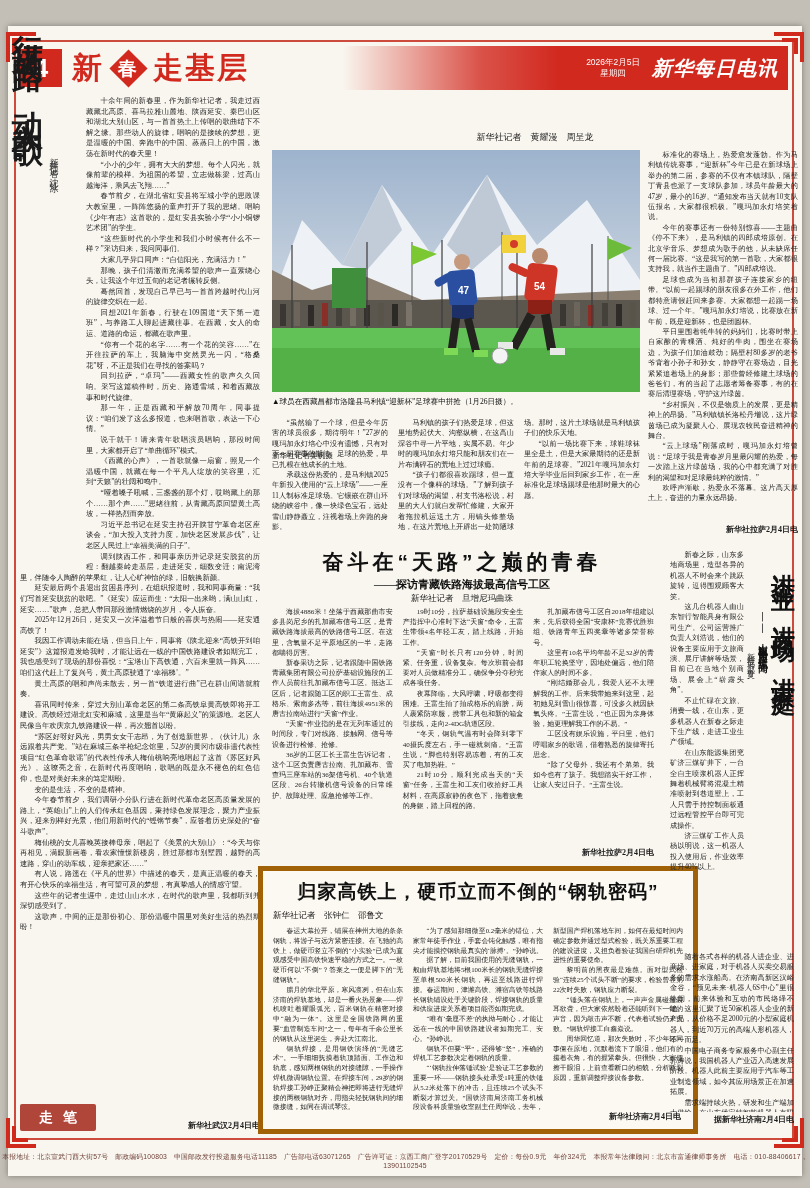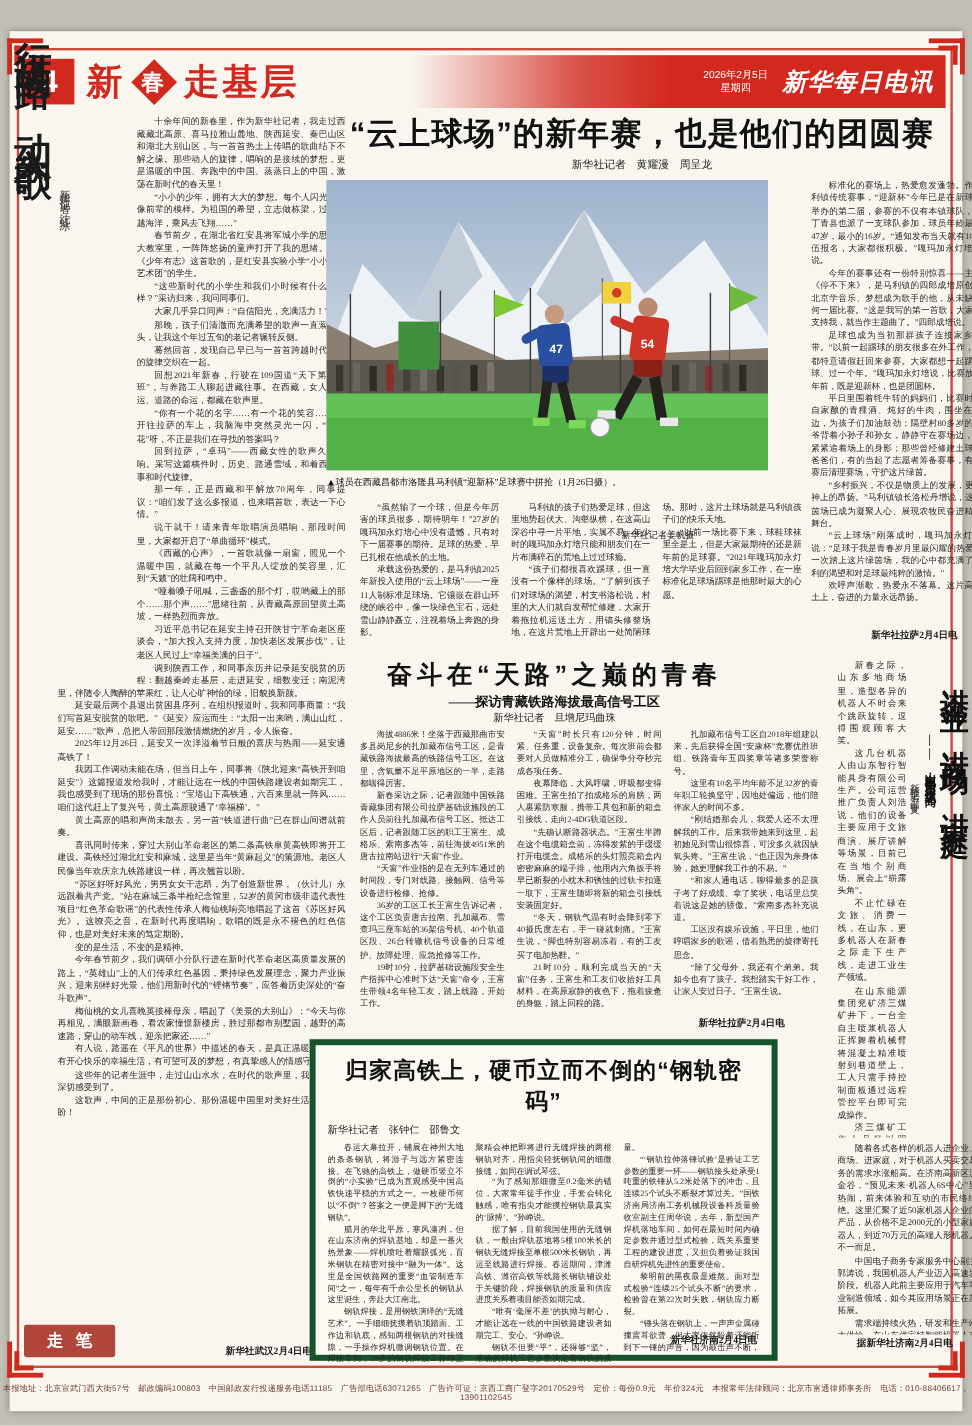--- a/index.html
+++ b/index.html
@@ -27,55 +27,55 @@
   .diamond { width:27px; height:27px; background:#d2291f; transform:rotate(45deg); display:flex;
     align-items:center; justify-content:center; margin:0 5px; }
   .diamond span { transform:rotate(-45deg); color:#fff; font-size:19px; font-weight:bold; }
   .head-right { margin-left:auto; display:flex; align-items:center; gap:12px; padding-right:10px; color:#fff; }
   .date-block { text-align:center; font-size:8.5px; line-height:11px; font-family:"Liberation Sans",sans-serif; }
   .masthead { font-size:20px; font-weight:bold; font-style:italic; letter-spacing:1px; }
 
   
   .para { margin:0; text-indent:2em; text-align:justify; }
   .dateline { font-weight:bold; text-align:right; font-size:8px; color:#1a1a1a; }
-  .bodytxt { color:#262626; overflow:hidden;margin-left:28px; }
+  .bodytxt { color:#262626; overflow:hidden; }
 
   
   .left-region { position:absolute; left:20px; top:96px; width:240px; height:1006px; font-size:7.3px; line-height:10.6px; }
   .left-spacer { float:left; width:66px; height:472px; }
   .vtitle { position:absolute; left:6px; top:10px; writing-mode:vertical-rl; font-size:31px; font-weight:bold;
     letter-spacing:9px; color:#1a1a1a; height:460px; font-family:"Liberation Serif",serif; }
   .vbyline-left { position:absolute; left:47px; top:150px; writing-mode:vertical-rl; font-size:9px; letter-spacing:3px; color:#333; }
   .zoubi { position:absolute; left:20px; top:1104px; width:76px; height:27px; background:#b0453a; color:#fff;
     font-size:14px; font-weight:bold; letter-spacing:10px; display:flex; align-items:center; justify-content:center;
     padding-left:10px; border-radius:2px; font-family:"Liberation Sans",sans-serif; }
   .left-dateline { position:absolute; left:96px; top:1120px; width:164px; }
 
   
   .main-title { position:absolute; left:272px; top:94px; width:526px; text-align:center; font-size:26px;
     font-weight:900; color:#111; letter-spacing:1px; font-family:"Liberation Sans",sans-serif; }
   .main-byline { position:absolute; left:272px; top:131px; width:526px; text-align:center; font-size:9px; color:#222; }
   .photo { position:absolute; left:272px; top:150px; width:368px; height:242px; overflow:hidden; background:#9fb2c6; }
-  .caption-row { position:absolute; left:272px; top:397px; width:368px; display:flex; justify-content:flex-start;
-    font-size:7.6px; color:#111; }
+  .caption-row { position:absolute; left:272px; top:397px; width:368px; display:flex; justify-content:space-between;
+    font-size:7.6px; color:#111;flex-direction:column; }
   .caption-credit { font-weight:normal;margin-top:44px; }
   .main-underphoto { position:absolute; left:272px; top:418px; width:368px; height:128px; column-count:3; column-gap:10px; font-size:7.2px; line-height:10.4px; }
   .main-rightcol { position:absolute; left:648px; top:150px; width:150px; height:372px; font-size:7.2px; line-height:10.4px; }
   .main-dateline { position:absolute; left:648px; top:524px; width:150px; }
 
   
   .mid-title { position:absolute; left:272px; top:548px; width:380px; text-align:center; font-size:21px;
     font-weight:900; letter-spacing:4px; color:#111; font-family:"Liberation Sans",sans-serif; }
   .mid-subtitle { position:absolute; left:272px; top:577px; width:380px; text-align:center; font-size:11px; font-weight:bold; color:#111; }
   .mid-byline { position:absolute; left:272px; top:593px; width:380px; text-align:center; font-size:8.5px; color:#222; }
   .mid-body { position:absolute; left:272px; top:607px; width:382px; height:238px; column-count:3; column-gap:10px; font-size:7px; line-height:10.2px; }
   .mid-dateline { position:absolute; left:512px; top:847px; width:142px; }
 
   
-  .ybox { position:absolute; left:258px; top:866px; width:390px; height:268px; border:5px solid #14532d;
+  .ybox { position:absolute; left:258px; top:866px; width:440px; height:268px; border:5px solid #a16207;
     background:#fcf9f2; padding:6px 10px; }
   .ybox-title { text-align:center; font-size:19px; font-weight:900; color:#111; letter-spacing:1px; margin-top:2px;
     font-family:"Liberation Sans",sans-serif; }
   .ybox-byline { text-align:left; font-size:8.5px; color:#222; margin:5px 0 4px; }
   .ybox-body { column-count:3; column-gap:10px; font-size:6.8px; line-height:9.8px; height:188px; overflow:hidden; color:#262626; }
   .ybox-dateline { position:absolute; right:12px; bottom:7px; width:140px; }
 
   
   .right-top { position:absolute; left:670px; top:550px; width:124px; height:398px; display:flex; }
   .right-topcol { width:74px; font-size:7.2px; line-height:10.4px; }
@@ -151,21 +151,20 @@
         <p class="para">有人说，路遥在《平凡的世界》中描述的春天，是真正温暖的春天，有开心快乐的幸福生活，有可望可及的梦想，有真挚感人的情感守望。</p>
         <p class="para">这些年的记者生涯中，走过山山水水，在时代的歌声里，我都听到并深切感受到了。</p>
         <p class="para">这歌声，中间的正是那份初心、那份温暖中国里对美好生活的热烈期盼！</p>
       </div>
   </div>
   <div class="vtitle">行进的路，动人的歌</div>
   <div class="vbyline-left">新华社记者 沈虹冰</div>
   <div class="zoubi">走笔</div>
   <div class="left-dateline dateline">新华社武汉2月4日电</div>
 
-  <div class="main-title">“云上球场”的新年赛，也是他们的团圆赛</div>
   <div class="main-byline">新华社记者　黄耀漫　周呈龙</div>
 
   <div class="photo">
     <svg width="368" height="242" viewBox="0 0 368 242">
       <defs>
         <linearGradient id="sky" x1="0" y1="0" x2="0" y2="1">
           <stop offset="0" stop-color="#9db3cd"></stop>
             <stop offset="1" stop-color="#cfd8e2"></stop>
         </linearGradient>
       </defs>
@@ -268,27 +267,25 @@
   <div class="mid-byline">新华社记者　旦增尼玛曲珠</div>
   <div class="mid-body bodytxt">
     <div>
         <p class="para">海拔4886米！坐落于西藏那曲市安多县岗尼乡的扎加藏布信号工区，是青藏铁路海拔最高的铁路信号工区。在这里，含氧量不足平原地区的一半，走路都喘得厉害。</p>
         <p class="para">新春采访之际，记者跟随中国铁路青藏集团有限公司拉萨基础设施段的工作人员前往扎加藏布信号工区。抵达工区后，记者跟随工区的职工王富生、成格乐、索南多杰等，前往海拔4951米的唐古拉南站进行“天窗”作业。</p>
         <p class="para">“天窗”作业指的是在无列车通过的时间段，专门对线路、接触网、信号等设备进行检修、抢修。</p>
         <p class="para">36岁的工区工长王富生告诉记者，这个工区负责唐古拉南、扎加藏布、雪查玛三座车站的36架信号机、40个轨道区段、26台转辙机信号设备的日常维护、故障处理、应急抢修等工作。</p>
         <p class="para">19时10分，拉萨基础设施段安全生产指挥中心准时下达“天窗”命令，王富生带领4名年轻工友，踏上线路，开始工作。</p>
         <p class="para">“天窗”时长只有120分钟，时间紧、任务重，设备复杂。每次班前会都要对人员做精准分工，确保争分夺秒完成各项任务。</p>
         <p class="para">夜幕降临，大风呼啸，呼吸都变得困难。王富生拍了拍成格乐的肩膀，两人裹紧防寒服，携带工具包和新的箱盒引接线，走向2-4DG轨道区段。</p>
-        <p class="para">“先确认断路器状态。”王富生半蹲在这个电缆箱盒前，冻得发紫的手缓缓打开电缆盒。成格乐的头灯照亮箱盒内密密麻麻的端子排，他用内六角扳手将早已断裂的小枕木和锈蚀的过轨卡扣逐一取下，王富生随即将新的箱盒引接线安装固定好。</p>
         <p class="para">“冬天，钢轨气温有时会降到零下40摄氏度左右，手一碰就刺痛。”王富生说，“脚也特别容易冻着，有的工友买了电加热鞋。”</p>
         <p class="para">21时10分，顺利完成当天的“天窗”任务，王富生和工友们收拾好工具材料，在高原寂静的夜色下，拖着疲惫的身躯，踏上回程的路。</p>
         <p class="para">扎加藏布信号工区自2018年组建以来，先后获得全国“安康杯”竞赛优胜班组、铁路青年五四奖章等诸多荣誉称号。</p>
         <p class="para">这里有10名平均年龄不足32岁的青年职工轮换坚守，因地处偏远，他们陪伴家人的时间不多。</p>
         <p class="para">“刚结婚那会儿，我爱人还不太理解我的工作。后来我带她来到这里，起初她见到雪山很惊喜，可没多久就因缺氧头疼。”王富生说，“也正因为亲身体验，她更理解我工作的不易。”</p>
-        <p class="para">“和家人通电话，聊得最多的是孩子考了好成绩、拿了奖状，电话里总笑着说这是她的骄傲。”索南多杰补充说道。</p>
         <p class="para">工区没有娱乐设施，平日里，他们哼唱家乡的歌谣，借着熟悉的旋律寄托思念。</p>
         <p class="para">“除了父母外，我还有个弟弟。我如今也有了孩子。我想踏实干好工作，让家人安过日子。”王富生说。</p>
       </div>
   </div>
   <div class="mid-dateline dateline">新华社拉萨2月4日电</div>
 
   <div class="ybox">
     <div class="ybox-title">归家高铁上，硬币立而不倒的“钢轨密码”</div>
     <div class="ybox-byline">新华社记者　张钟仁　邵鲁文</div>
     <div class="ybox-body">

